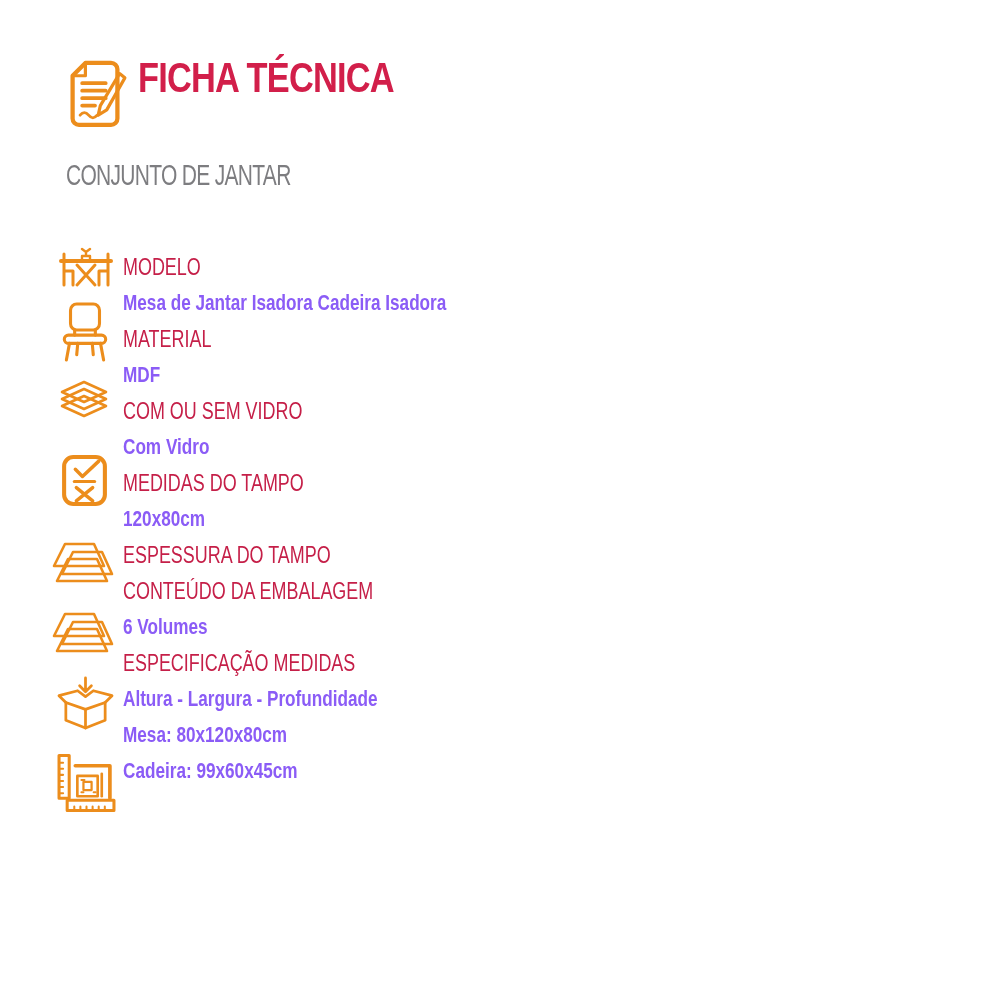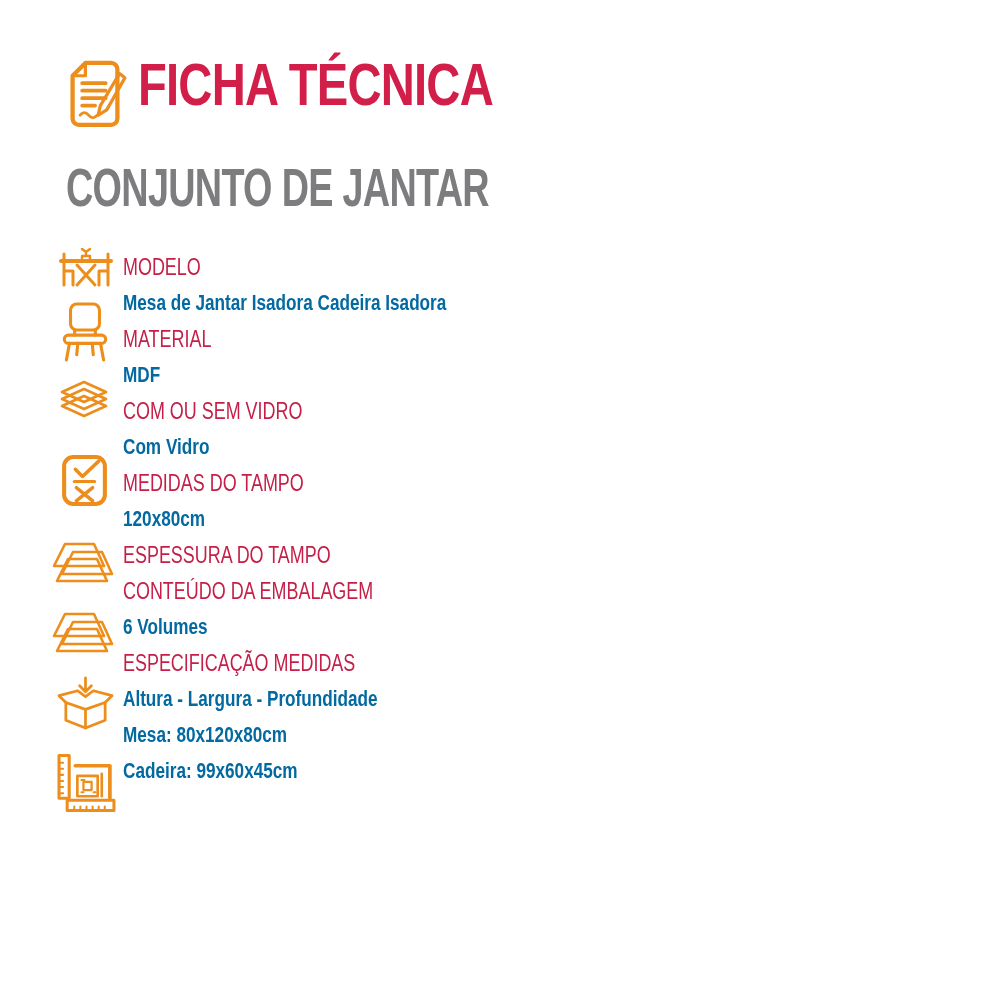--- a/index.html
+++ b/index.html
@@ -2,30 +2,30 @@
 <html><head>
 <meta charset="utf-8">
 <style>
   html,body{margin:0;padding:0;background:#fff;}
   .canvas{position:relative;width:1000px;height:1000px;background:#ffffff;overflow:hidden;
           font-family:"Liberation Sans","DejaVu Sans",sans-serif;}
   .icon{position:absolute;}
   .icon svg{display:block;width:100%;height:100%;}
   .icon path,.icon rect,.icon line,.icon circle{fill:none;stroke:#EC8D1C;stroke-linecap:round;stroke-linejoin:round;}
   .cx{display:inline-block;transform:scaleX(.78);transform-origin:0 50%;white-space:nowrap;}
-  .title{position:absolute;left:138px;top:56px;font-size:59px;font-weight:bold;color:#D21F4A;
+  .title{position:absolute;left:138px;top:56px;font-size:43px;font-weight:bold;color:#D21F4A;
          letter-spacing:-1px;line-height:1;}
   .title .cx{transform:scaleX(.80);}
-  .subtitle{position:absolute;left:66px;top:160px;font-size:54px;font-weight:bold;color:#7D7D80;
+  .subtitle{position:absolute;left:66px;top:160px;font-size:30px;font-weight:normal;color:#7D7D80;
             letter-spacing:-1px;line-height:1;}
   .subtitle .cx{transform:scaleX(.70);}
   .list{position:absolute;left:123px;top:249px;}
   .row{height:36px;line-height:36px;}
   .hdr{font-size:23px;font-weight:normal;color:#C51F48;}
-  .val{font-size:22px;font-weight:bold;color:#0369a1;text-decoration:underline;}
+  .val{font-size:22px;font-weight:bold;color:#8b5cf6;text-decoration:underline;}
 </style>
 </head>
 <body>
 
 <div class="canvas">
 
   <div class="icon" style="left:63px;top:58px;width:64px;height:76px">
     <svg viewBox="0 0 60 70">
       <path d="M21,4 H45 a6,6 0 0 1 6,6 V56 a6,6 0 0 1 -6,6 H15 a6,6 0 0 1 -6,-6 V16 z" stroke-width="4"></path>
       <path d="M21,4 V16 H9" stroke-width="3"></path>

